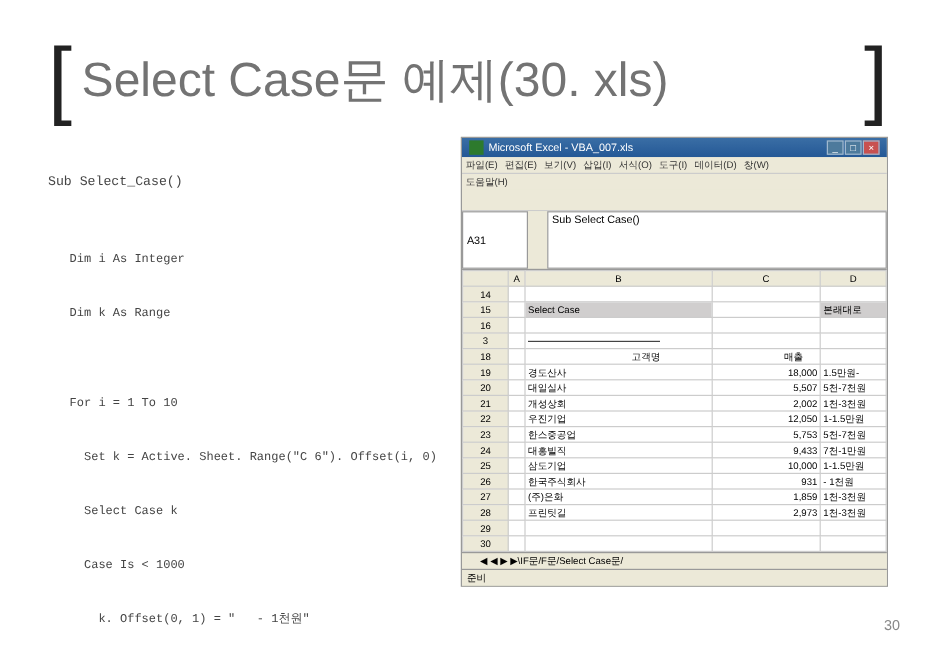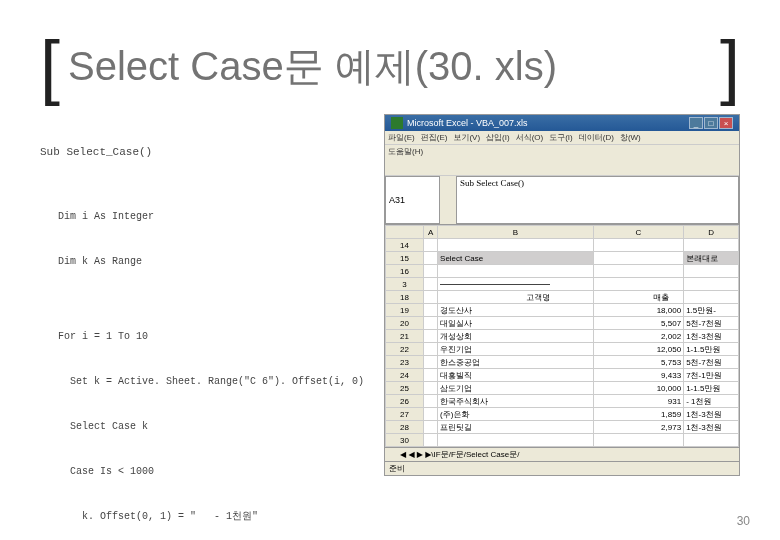--- a/index.html
+++ b/index.html
@@ -19,21 +19,21 @@
   .excel-col { flex: 1; }
   .excel-window { border: 1px solid #999; background: #ece9d8; font-size: 9px; }
   .excel-titlebar { background: linear-gradient(#3a6ea5, #245896); color: #fff; padding: 2px 6px; display: flex; align-items: center; gap: 4px; }
   .excel-icon { width: 12px; height: 12px; background: #2d7a2d; display: inline-block; }
   .excel-controls { margin-left: auto; display: flex; gap: 1px; }
   .excel-controls span { width: 14px; height: 12px; background: #4d7a9c; border: 1px solid #a0b8d0; display: inline-flex; align-items: center; justify-content: center; color: #fff; font-size: 8px; }
   .excel-menubar { background: #ece9d8; padding: 1px 3px; display: flex; gap: 6px; font-size: 8px; color: #333; border-bottom: 1px solid #ccc; }
   .excel-toolbar { background: #ece9d8; padding: 2px; border-bottom: 1px solid #ccc; height: 18px; }
   .excel-formula-row { display: flex; background: #ece9d8; border-bottom: 1px solid #999; }
   .excel-namebox { width: 55px; background: #fff; border: 1px solid #999; padding: 18px 3px; font-size: 9px; }
-  .excel-formula { flex: 1; background: #fff; border: 1px solid #999; padding: 1px 3px; margin-left: 16px; font-size: 9px; font-family: Liberation Serif, serif; }
+  .excel-formula { flex: 1; background: #fff; border: 1px solid #999; padding: 1px 3px; margin-left: 16px; font-size: 9px; }
   .excel-sheet { background: #fff; position: relative; }
   .sheet-table { border-collapse: collapse; width: 100%; font-size: 8px; }
   .sheet-table th, .sheet-table td { border: 1px solid #ccc; padding: 0 2px; height: 13px; text-align: left; }
   .sheet-table th { background: #ece9d8; text-align: center; font-weight: normal; }
   .sheet-table .rh { width: 38px; text-align: center; background: #ece9d8; }
   .sheet-table td.r { text-align: right; }
   .sheet-table td.c { text-align: center; padding-left: 48px; }
   .btn-cell { background: #d0cece; border: 1px solid #888; text-align: center; }
   .excel-tabs { background: #ece9d8; border-top: 1px solid #999; padding: 1px 15px; font-size: 8px; }
   .excel-status { background: #ece9d8; border-top: 1px solid #999; padding: 1px 4px; font-size: 8px; display: flex; }
@@ -220,20 +220,27 @@
                   <td>1천-3천원</td>
                 </tr>
             <tr>
                   <th class="rh">28</th>
                   <td></td>
                   <td>프린팃길</td>
                   <td class="r">2,973</td>
                   <td>1천-3천원</td>
                 </tr>
             <tr>
+                  <th class="rh">29</th>
+                  <td></td>
+                  <td></td>
+                  <td></td>
+                  <td></td>
+                </tr>
+            <tr>
                   <th class="rh">30</th>
                   <td></td>
                   <td></td>
                   <td></td>
                   <td></td>
                 </tr>
           </tbody>
             </table>
         </div>
         <div class="excel-tabs">◀ ◀ ▶ ▶\IF문/F문/Select Case문/</div>

